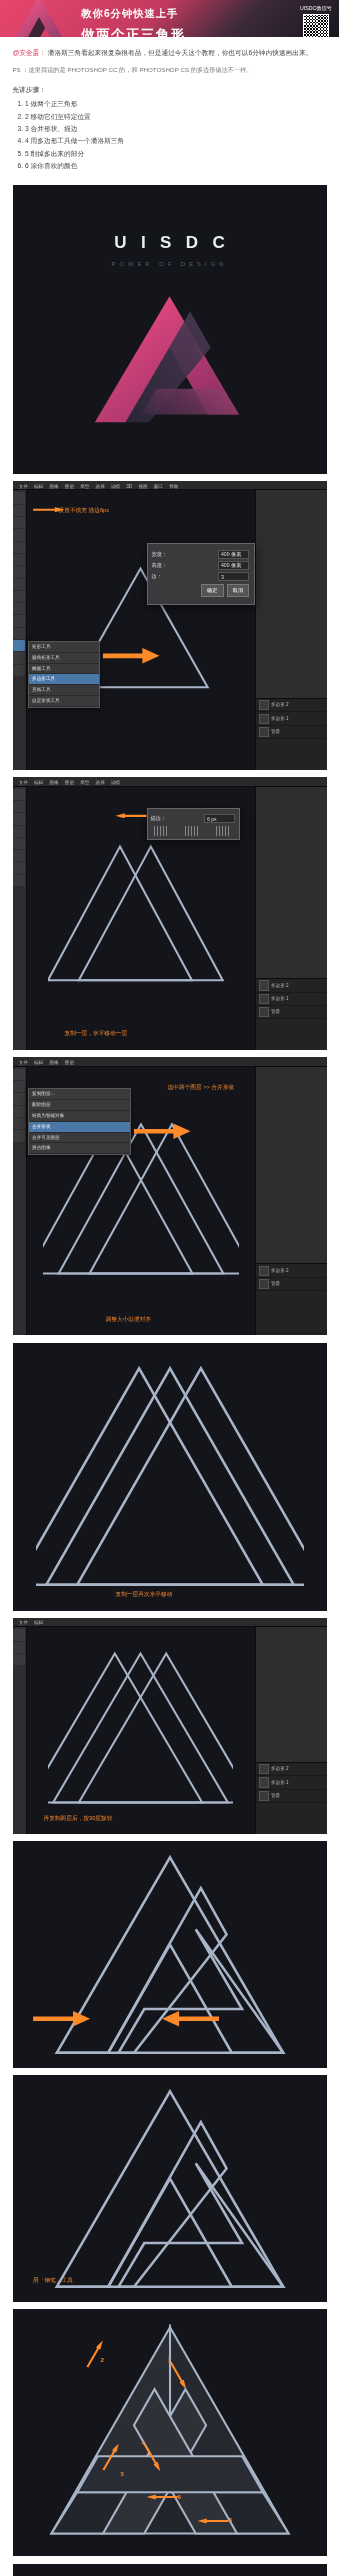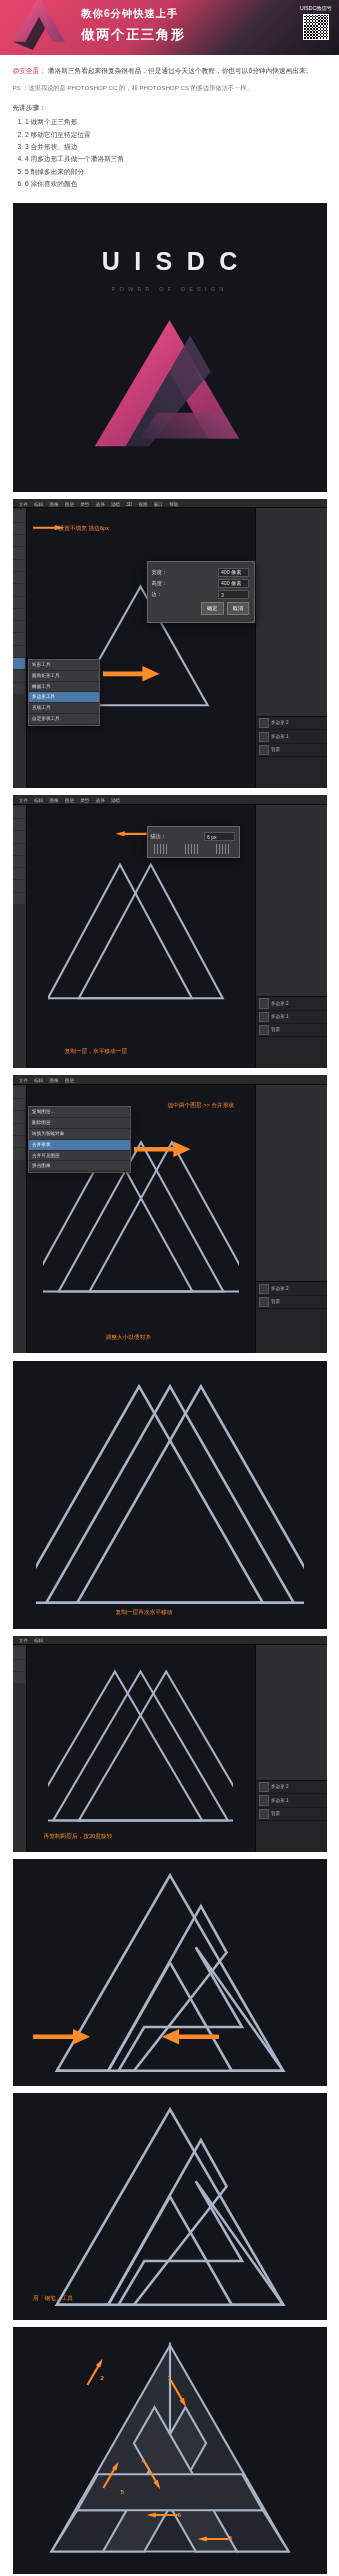--- a/index.html
+++ b/index.html
@@ -8,21 +8,21 @@
     font-family: -apple-system, "Helvetica Neue", Arial, sans-serif;
     background: #fff;
     color: #333;
     font-size: 7.2px;
     line-height: 1.7;
   }
   .wrap { width: 339px; }
 
   
   .hero {
-    height: 55px;
+    height: 37px;
     background: linear-gradient(135deg, #e8466c 0%, #c23a5e 45%, #3d2a3a 70%, #1a1720 100%);
     position: relative;
     color: #fff;
     padding: 5.2px 9.3px;
     overflow: hidden;
   }
   .hero .penrose {
     position: absolute;
     left: 8.2px; top: -9.3px;
     width: 62px; height: 62px;
@@ -63,21 +63,21 @@
     margin: 7.2px auto;
     background: #14151a;
     position: relative;
     display: flex;
     flex-direction: column;
     align-items: center;
     justify-content: center;
   }
   .showcase .brand {
     color: #eaeef2;
-    font-size: 25px;
+    font-size: 17px;
     letter-spacing: 14.4px;
     font-weight: 600;
     margin-left: 14.4px;
     margin-bottom: 2.1px;
   }
   .showcase .brand-sub {
     color: #5a5f6b;
     font-size: 5.7px;
     letter-spacing: 4.1px;
     margin-bottom: 20.6px;

